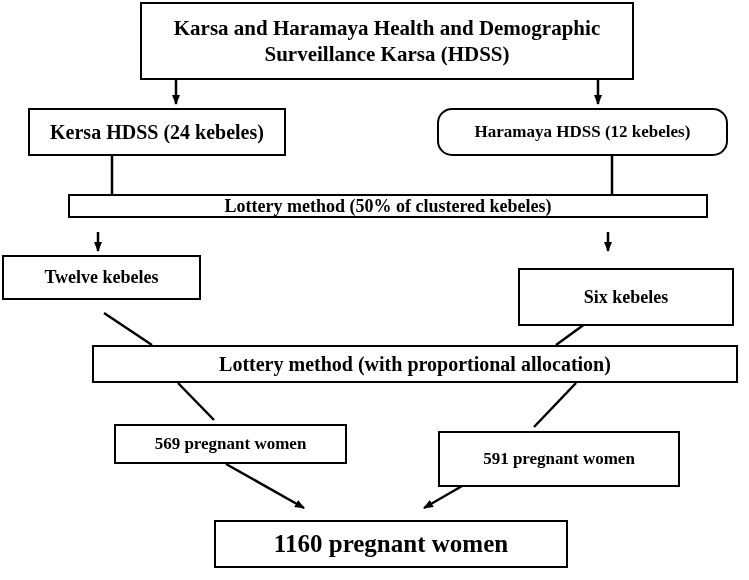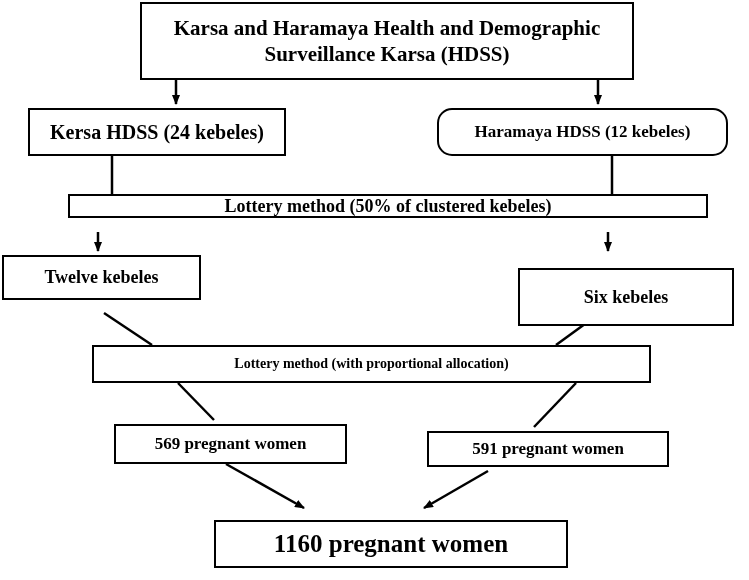--- a/index.html
+++ b/index.html
@@ -32,23 +32,23 @@
   .node span {
     display: block;
     padding: 0 6px;
   }
   #node-title      { left: 140px; top: 2px;   width: 494px; height: 78px;  font-size: 21px; }
   #node-kersa      { left: 28px;  top: 108px; width: 258px; height: 48px;  font-size: 20px; }
   #node-haramaya   { left: 437px; top: 108px; width: 291px; height: 48px;  font-size: 17px; border-radius: 15px; }
   #node-lottery1   { left: 68px;  top: 194px; width: 640px; height: 24px;  font-size: 18px; }
   #node-twelve     { left: 2px;   top: 255px; width: 199px; height: 45px;  font-size: 18px; }
   #node-six        { left: 494px; top: 268px; width: 216px; height: 58px;  font-size: 18px; margin-left: 24px; }
-  #node-lottery2   { left: 92px;  top: 345px; width: 559px; height: 38px;  font-size: 14px; }
+  #node-lottery2   { left: 92px;  top: 345px; width: 646px; height: 38px;  font-size: 20px; }
   #node-w569       { left: 114px; top: 424px; width: 233px; height: 40px;  font-size: 17px; }
-  #node-w591       { left: 427px; top: 431px; width: 242px; height: 36px;  font-size: 17px; }
+  #node-w591       { left: 438px; top: 431px; width: 242px; height: 56px;  font-size: 17px; }
   #node-total      { left: 214px; top: 520px; width: 354px; height: 48px;  font-size: 25px; }
 
   #arrows {
     position: absolute;
     left: 0;
     top: 0;
     width: 749px;
     height: 580px;
     z-index: 1;
   }

